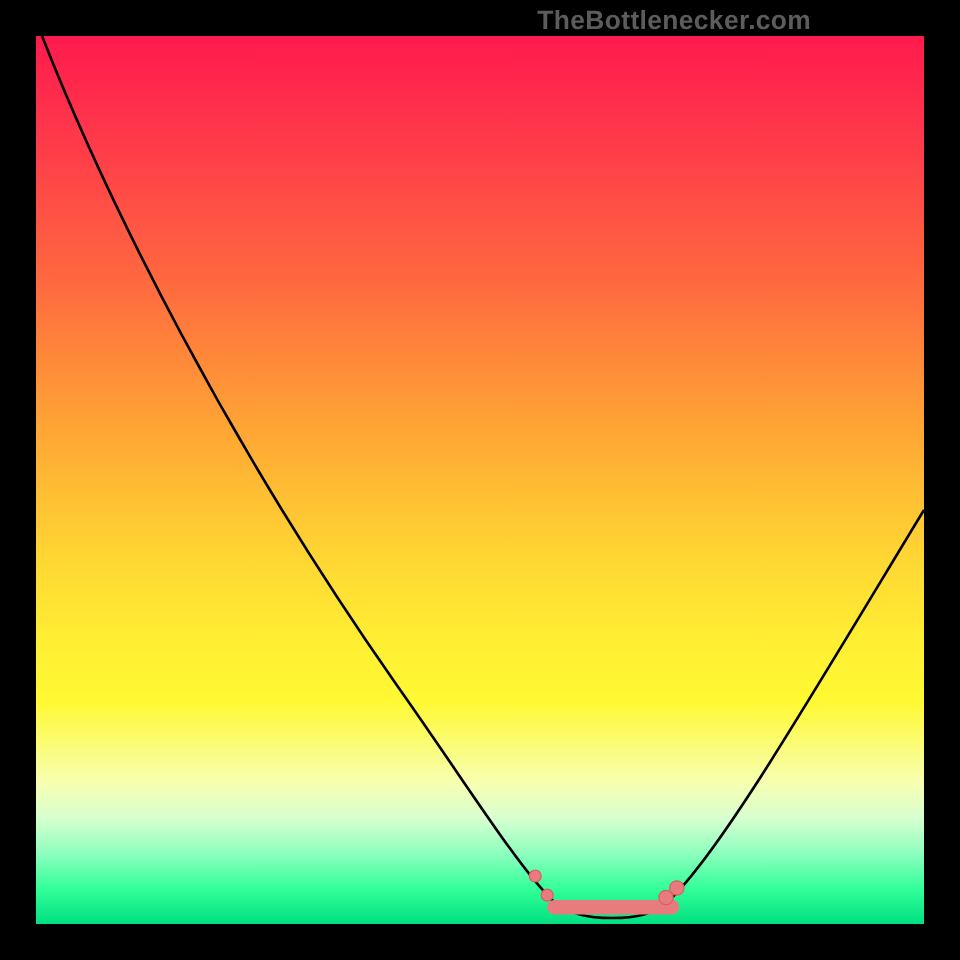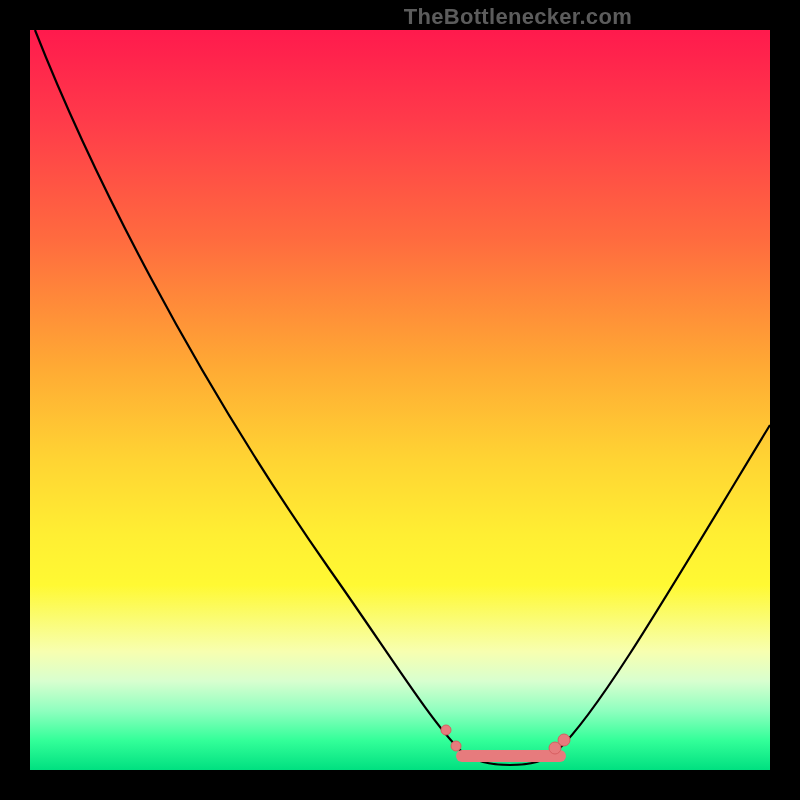--- a/index.html
+++ b/index.html
@@ -10,20 +10,21 @@
     background: #000;
     overflow: hidden;
   }
   .frame {
     position: absolute;
     left: 0;
     top: 0;
     width: 640px;
     height: 800px;
     background: #000;
+    padding-left: 44px;
   }
   .plot-area {
     position: absolute;
     left: 30px;
     top: 30px;
     width: 740px;
     height: 740px;
     background: linear-gradient(
       to bottom,
       #ff1a4d 0%,

